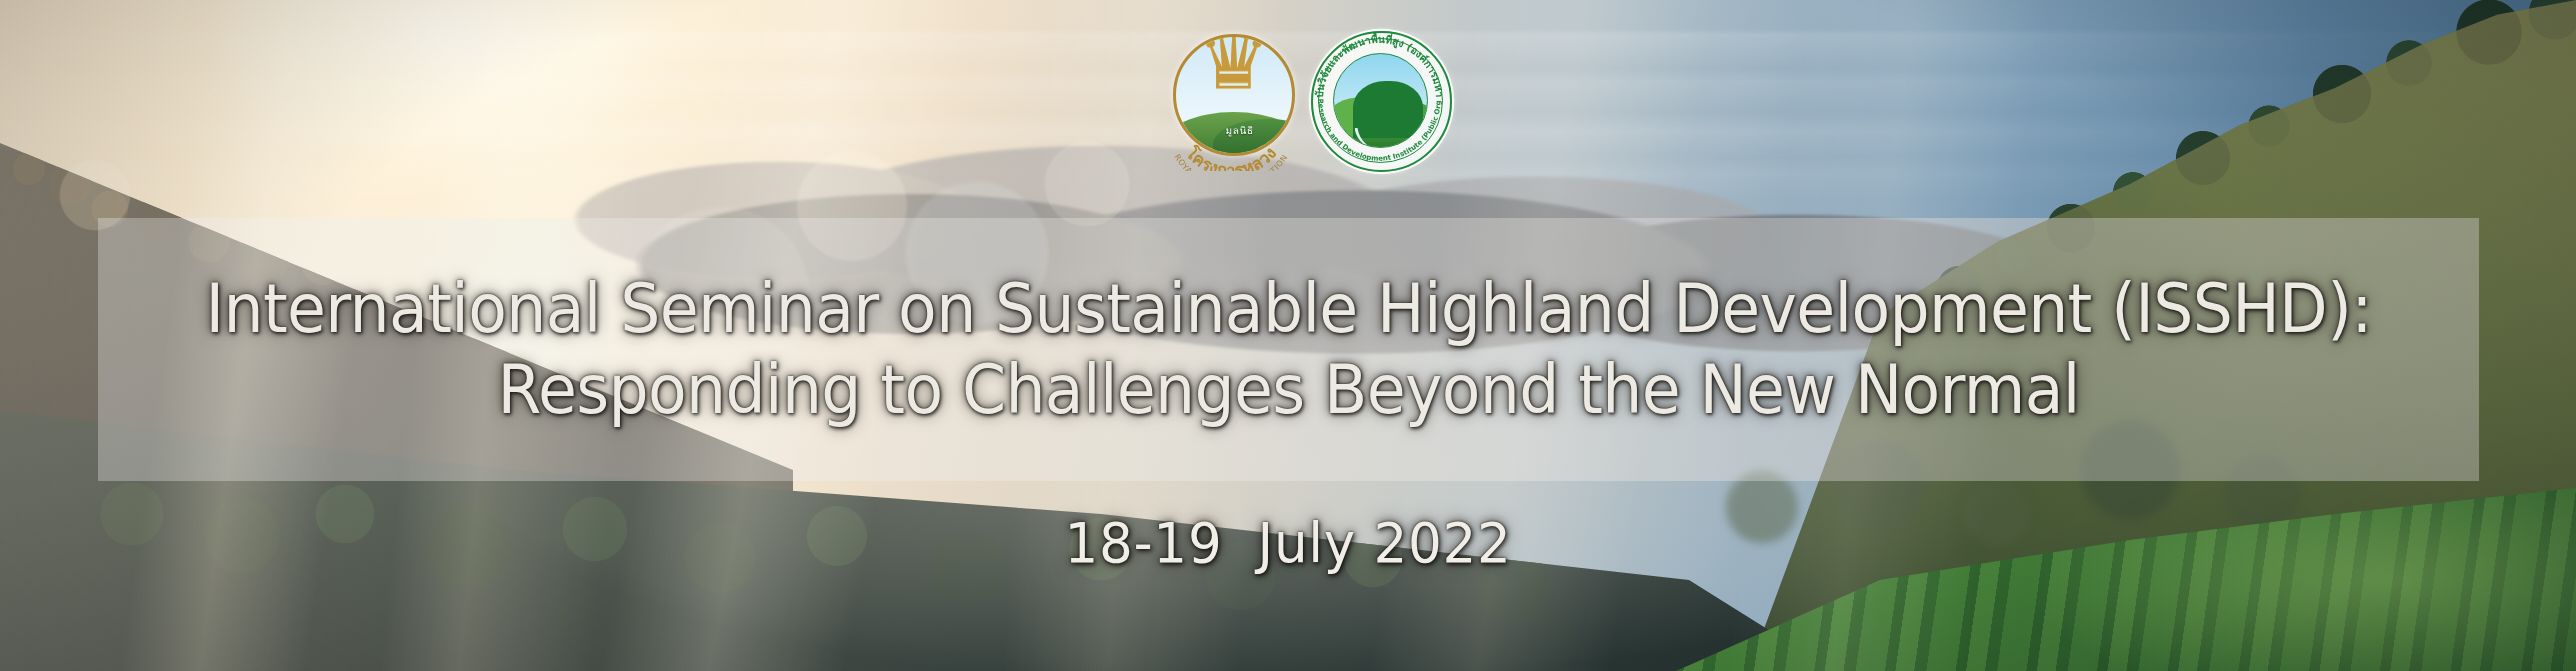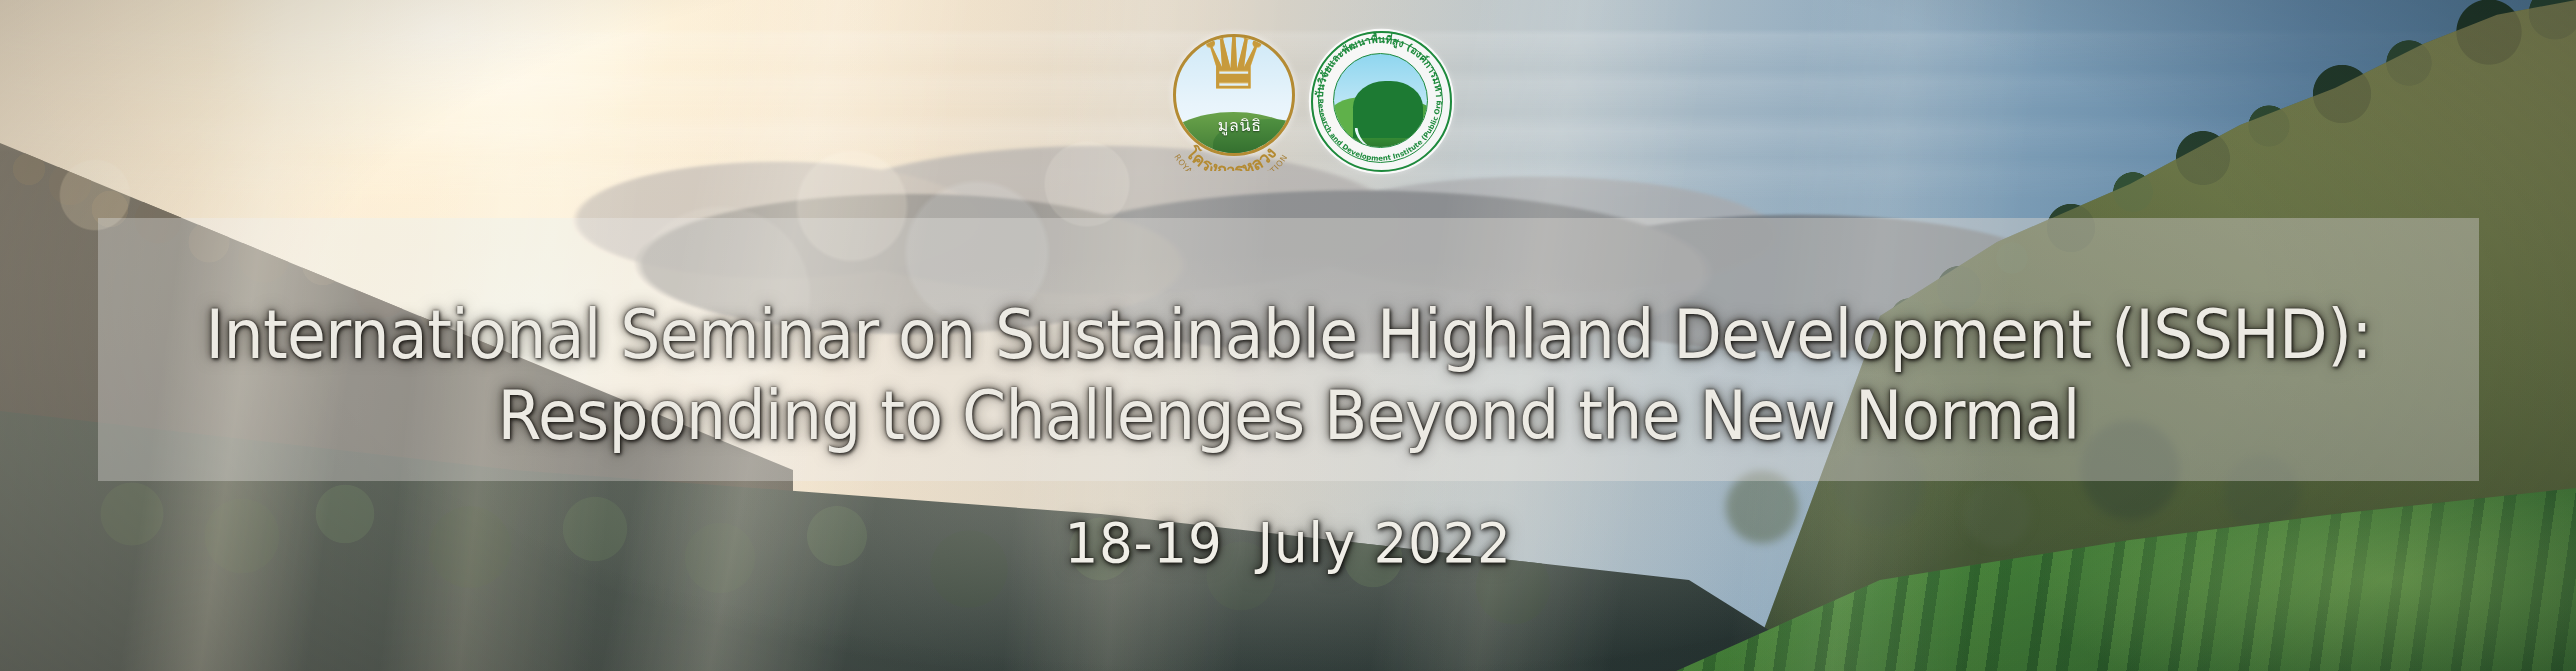--- a/index.html
+++ b/index.html
@@ -226,21 +226,21 @@
     position:absolute;left:37px;bottom:-17.6px;width:110px;height:51px;border-radius:50% 50% 0 0;
     background:linear-gradient(#4f9040,#276027);
   }
   .rp-crown{
     position:absolute;left:0;right:0;top:-17.6px;text-align:center;
     font-size:82px;line-height:1;color:#c79a3c;
     text-shadow:0 0.7px 0 #e3c278;
   }
   .rp-thai{
     position:absolute;left:12px;right:0;bottom:14.7px;text-align:center;
-    color:#fff;font-size:16px;letter-spacing:0.7px;
+    color:#fff;font-size:10px;letter-spacing:0.7px;
     text-shadow:0 0.7px 1.5px rgba(0,0,0,.45);
   }
   .rp-arc{
     position:absolute;left:0;top:0;width:140px;height:140px;pointer-events:none;
   }
 
   .logo-hrdi{position:relative;width:137px;height:137px;}
   .hrdi-ring{
     position:absolute;left:0;top:0;width:137px;height:137px;border-radius:50%;
     background:rgba(255,255,255,.82);
@@ -271,21 +271,20 @@
     position:absolute;left:98px;top:218px;width:2381px;height:263px;
     background:rgba(225,224,216,.34);
     backdrop-filter:saturate(.75) brightness(1.04);
   }
 
   
   .title-wrap{
     position:absolute;left:98px;top:218px;width:2381px;height:263px;
     display:flex;flex-direction:column;align-items:center;justify-content:center;
     gap:4.4px;
-    margin-top:26px;
   }
   .title-line{
     font-family:"DejaVu Sans", sans-serif;
     font-size:68px;
     font-weight:400;
     letter-spacing:-0.7px;
     color:#eceae3;
     white-space:nowrap;
     line-height:1.12;
     text-shadow:

